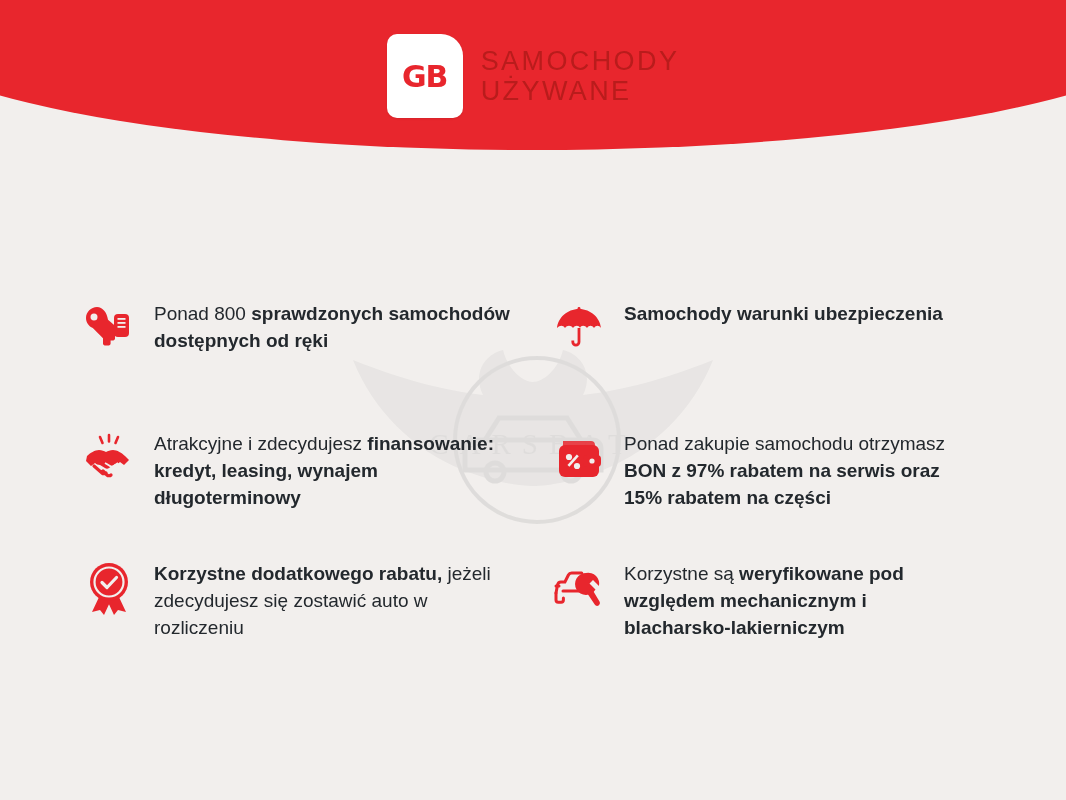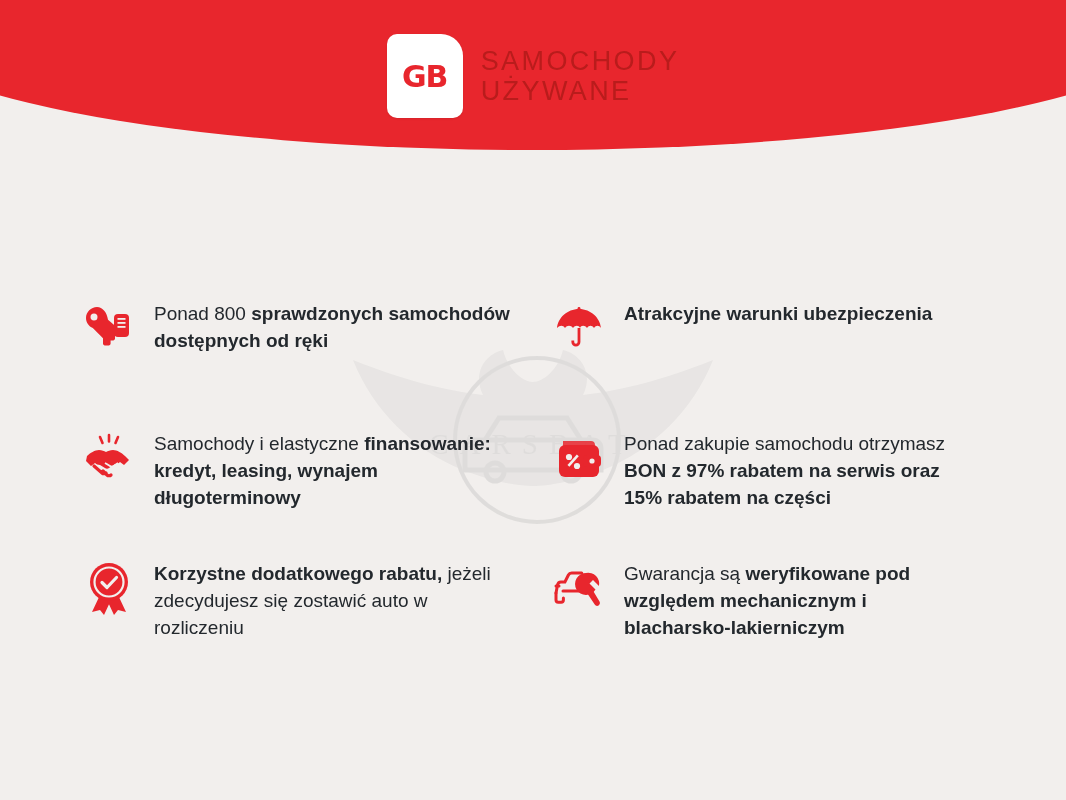--- a/index.html
+++ b/index.html
@@ -194,35 +194,35 @@
 
   <div class="feature col-right">
     <div class="feature-icon">
       <svg width="50" height="50" viewBox="0 0 50 50" fill="#e8262d">
         <path d="M25 6 C13 6 4 15 3 25 c3-3 6-3 8 0 c2-3 6-3 8 0 c2-3 6-3 7 0 c1-3 5-3 7 0 c2-3 5-3 7 0 c2-3 5-3 7 0 C46 15 37 6 25 6 Z"></path>
         <rect x="23.6" y="4" width="2.8" height="5" rx="1.3"></rect>
         <path d="M23.6 25 l2.8 0 l0 14 a4.5 4.5 0 0 1-9 0 l0-1.5 l2.8 0 l0 1.5 a1.7 1.7 0 0 0 3.4 0 Z"></path>
       </svg>
     </div>
     <div class="feature-text">
-      <b>Atrakcyjne warunki ubezpieczenia</b>
+      <b>Samochody warunki ubezpieczenia</b>
     </div>
   </div>
 
   <div class="feature col-left">
     <div class="feature-icon">
       <svg width="52" height="50" viewBox="0 0 52 50" fill="#e8262d">
         <path d="M17 4 l2.5 6 M26 2 l0 6.5 M35 4 l-2.5 6" stroke="#e8262d" stroke-width="2.6" stroke-linecap="round" fill="none"></path>
         <path d="M4 23 c3-3 8-6 12-6 c3 0 5 1 7 2 c2-1 4-2 7-2 c4 0 9 3 12 6 l4 4 l-5 5 l-4-3 c-1 1-3 2-5 2 l-6 4 c-1 1-3 1-4 0 l-5-3 c-2 0-4-1-5-2 l-4 3 l-5-5 Z"></path>
         <path d="M22 30 l5 3 c1 1 3 1 4 0 l4-3" stroke="#f2efed" stroke-width="1.8" fill="none"></path>
         <path d="M11 33 l8 7 c1 1 3 1 4 0 M20 38 l4 4 c1 1 3 1 4 0" stroke="#e8262d" stroke-width="3.2" stroke-linecap="round" fill="none"></path>
       </svg>
     </div>
     <div class="feature-text">
-      <span>Samochody i elastyczne </span><b>finansowanie: kredyt, leasing, wynajem długoterminowy</b>
+      <span>Atrakcyjne i zdecydujesz </span><b>finansowanie: kredyt, leasing, wynajem długoterminowy</b>
     </div>
   </div>
 
   <div class="feature col-right">
     <div class="feature-icon">
       <svg width="50" height="50" viewBox="0 0 50 50" fill="#e8262d">
         <path d="M9 8 l28 0 c2.5 0 4 1.5 4 4 l0 4 l-32 0 Z" opacity="0.85"></path>
         <rect x="5" y="12" width="40" height="32" rx="6"></rect>
         <rect x="29" y="22" width="18" height="12" rx="4" fill="#e8262d"></rect>
         <circle cx="38" cy="28" r="2.6" fill="#f2efed"></circle>
@@ -258,17 +258,17 @@
       <svg width="54" height="50" viewBox="0 0 54 50" fill="none">
         <path d="M4 30 l1.5-8 c0.4-2 1.5-3 3.4-3 l4 0 l3.5-7 c0.7-1.4 1.8-2 3.3-2 l10 0" stroke="#e8262d" stroke-width="3" stroke-linecap="round"></path>
         <path d="M4 30 l0 7 c0 1.2 1 2.2 2.2 2.2 l3 0 c1.2 0 2.2-1 2.2-2.2 l0-2" stroke="#e8262d" stroke-width="3" stroke-linecap="round"></path>
         <path d="M11 28 l16 0" stroke="#e8262d" stroke-width="3" stroke-linecap="round"></path>
         <path d="M4 23 l3 0" stroke="#e8262d" stroke-width="3" stroke-linecap="round"></path>
         <path d="M34 10 a11 11 0 1 0 9.5 16.6 l-6-6 l3.5-3.5 l6 6 A11 11 0 0 0 34 10 Z" fill="#e8262d"></path>
         <path d="M40 26 l7.5 12.5 c0.8 1.4 0.4 3-0.9 3.9 c-1.3 0.9-3 0.5-3.9-0.8 l-8-12" fill="#e8262d"></path>
       </svg>
     </div>
     <div class="feature-text">
-      <span>Gwarancja są </span><b>weryfikowane pod względem mechanicznym i blacharsko-lakierniczym</b>
+      <span>Korzystne są </span><b>weryfikowane pod względem mechanicznym i blacharsko-lakierniczym</b>
     </div>
   </div>
 
 </div>
 
 </body></html>

